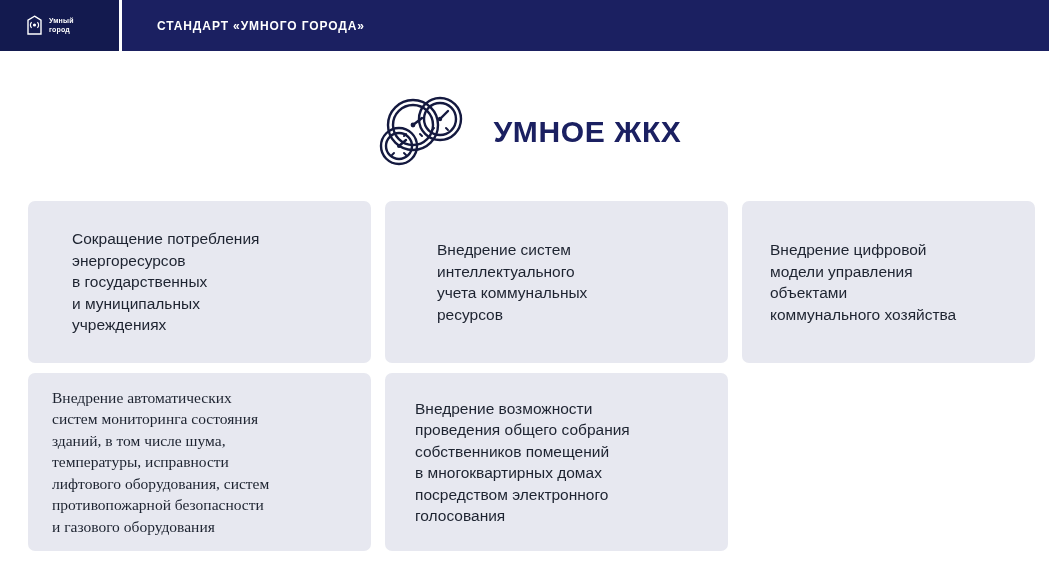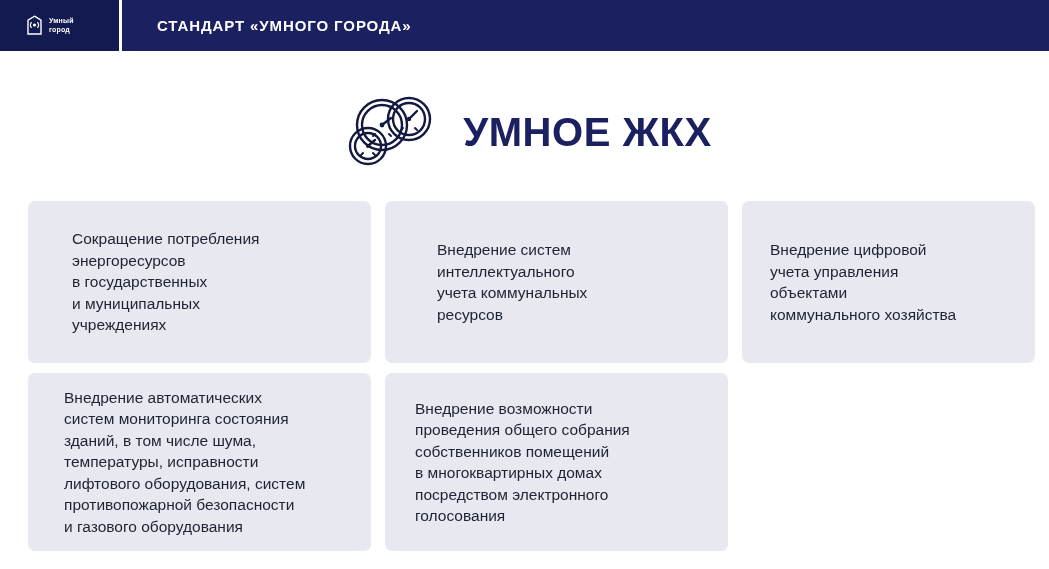--- a/index.html
+++ b/index.html
@@ -55,21 +55,21 @@
   .header-bar {
     flex: 1;
     background: #1b2061;
     display: flex;
     align-items: center;
     border-left: 3px solid #ffffff;
     box-sizing: border-box;
   }
   .header-title {
     color: #ffffff;
-    font-size: 15px;
+    font-size: 12px;
     font-weight: bold;
     letter-spacing: 0.9px;
     padding-left: 35px;
   }
 
   
   .title-row {
     position: absolute;
     top: 92px;
     left: 0;
@@ -80,21 +80,21 @@
     justify-content: center;
   }
   .title-icon {
     width: 108px;
     height: 74px;
     flex: none;
     margin-right: 18px;
   }
   .slide-title {
     color: #1b2061;
-    font-size: 40px;
+    font-size: 30px;
     font-weight: bold;
     letter-spacing: 0.6px;
   }
 
   
   .grid {
     position: absolute;
     top: 201px;
     left: 28px;
     width: 993px;
@@ -112,21 +112,21 @@
     align-items: center;
     color: #1d2330;
     font-size: 15.5px;
     line-height: 21.5px;
     white-space: pre-line;
   }
   .card.pad-a { padding: 0 24px 0 52px; }
   .card.pad-b { padding: 0 20px 0 44px; }
   .card.pad-c { padding: 0 18px 0 32px; }
   .card.pad-d { padding: 0 20px 0 28px; }
-  .card.pad-e { padding: 0 18px 0 36px; }
+  .card.pad-e { padding: 0 18px 0 24px; font-family: Liberation Serif, serif; }
   .card.pad-f { padding: 0 18px 0 30px; }
 </style>
 </head>
 <body>
 
 <div class="slide">
 
   <div class="header">
     <div class="logo-block">
       <svg class="logo-mark" viewBox="0 0 17 21">
@@ -178,21 +178,21 @@
     <div class="card pad-b">Сокращение потребления
 энергоресурсов
 в государственных
 и муниципальных
 учреждениях</div>
     <div class="card pad-a">Внедрение систем
 интеллектуального
 учета коммунальных
 ресурсов</div>
     <div class="card pad-d">Внедрение цифровой
-учета управления
+модели управления
 объектами
 коммунального хозяйства</div>
     <div class="card pad-e">Внедрение автоматических
 систем мониторинга состояния
 зданий, в том числе шума,
 температуры, исправности
 лифтового оборудования, систем
 противопожарной безопасности
 и газового оборудования</div>
     <div class="card pad-f">Внедрение возможности

